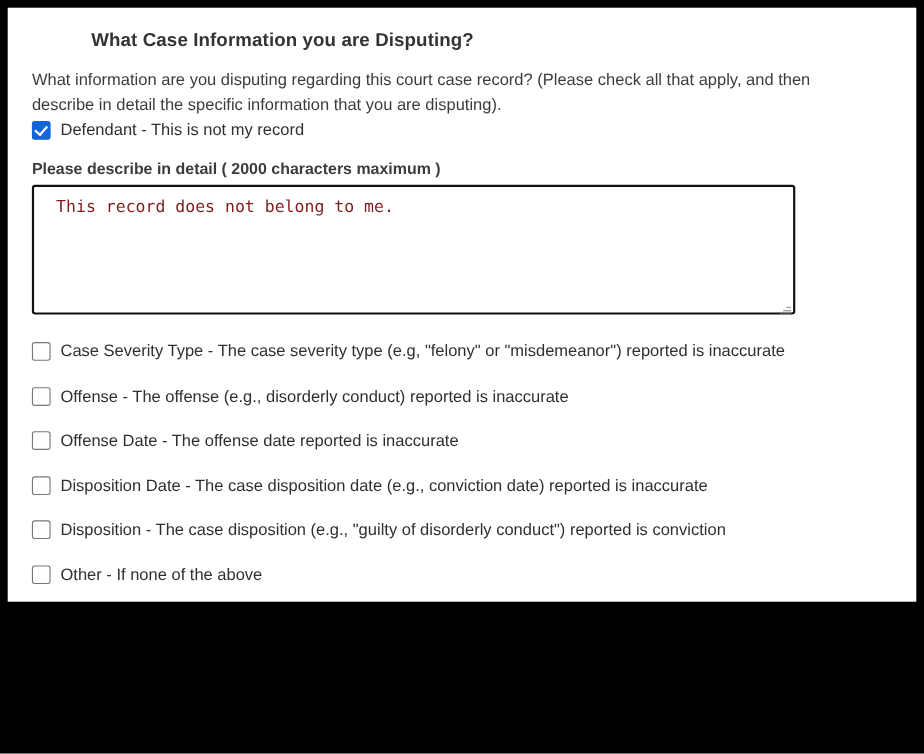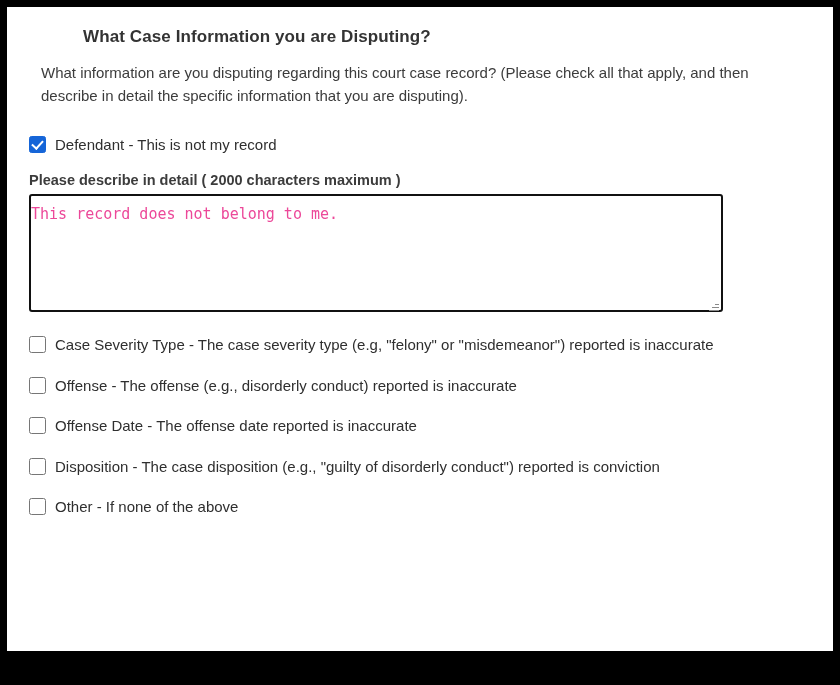--- a/index.html
+++ b/index.html
@@ -11,45 +11,44 @@
     height: 685px;
     background: #000000;
     font-family: "Liberation Sans", sans-serif;
     overflow: hidden;
   }
   .frame {
     position: absolute;
     left: 7px;
     top: 7px;
     width: 826px;
-    height: 644px;
+    height: 540px;
     background: #ffffff;
     box-sizing: border-box;
     overflow: hidden;
   }
   .inner {
     padding: 14px 22px 0 22px;
     box-sizing: border-box;
   }
   .section-title {
     font-size: 17px;
     font-weight: bold;
     color: #333333;
     margin: 6px 0 0 54px;
     letter-spacing: 0.1px;
   }
   .intro {
     font-size: 15px;
     color: #3c3c3c;
     line-height: 1.55;
-    margin: 14px 0 0 12px;
+    margin: 14px 0 0 0;
     max-width: 768px;
   }
   .option-block {
-    margin-top: 26px;
   }
   .option-row {
     display: flex;
     align-items: flex-start;
     margin-top: 18px;
   }
   .option-row.first {
     margin-top: 0;
   }
   .cb {
@@ -94,24 +93,24 @@
   .textarea-wrap {
     position: relative;
     width: 694px;
   }
   textarea.detail {
     width: 694px;
     height: 118px;
     box-sizing: border-box;
     border: 2px solid #111111;
     border-radius: 3px;
-    padding: 8px 0;
+    padding: 8px 20px;
     font-family: "DejaVu Sans Mono", monospace;
     font-size: 15px;
-    color: #ec4899;
+    color: #7f1d1d;
     resize: none;
     outline: none;
     background: #ffffff;
     line-height: 1.35;
   }
   .resize-grip {
     position: absolute;
     right: 4px;
     bottom: 4px;
     width: 11px;
@@ -167,20 +166,24 @@
       <div class="option-row">
         <div class="cb"></div>
         <div class="option-label">Offense - The offense (e.g., disorderly conduct) reported is inaccurate</div>
       </div>
       <div class="option-row">
         <div class="cb"></div>
         <div class="option-label">Offense Date - The offense date reported is inaccurate</div>
       </div>
       <div class="option-row">
         <div class="cb"></div>
+        <div class="option-label">Disposition Date - The case disposition date (e.g., conviction date) reported is inaccurate</div>
+      </div>
+      <div class="option-row">
+        <div class="cb"></div>
         <div class="option-label">Disposition - The case disposition (e.g., "guilty of disorderly conduct") reported is conviction</div>
       </div>
       <div class="option-row">
         <div class="cb"></div>
         <div class="option-label">Other - If none of the above</div>
       </div>
     </div>
 
   </div>
 </div>

